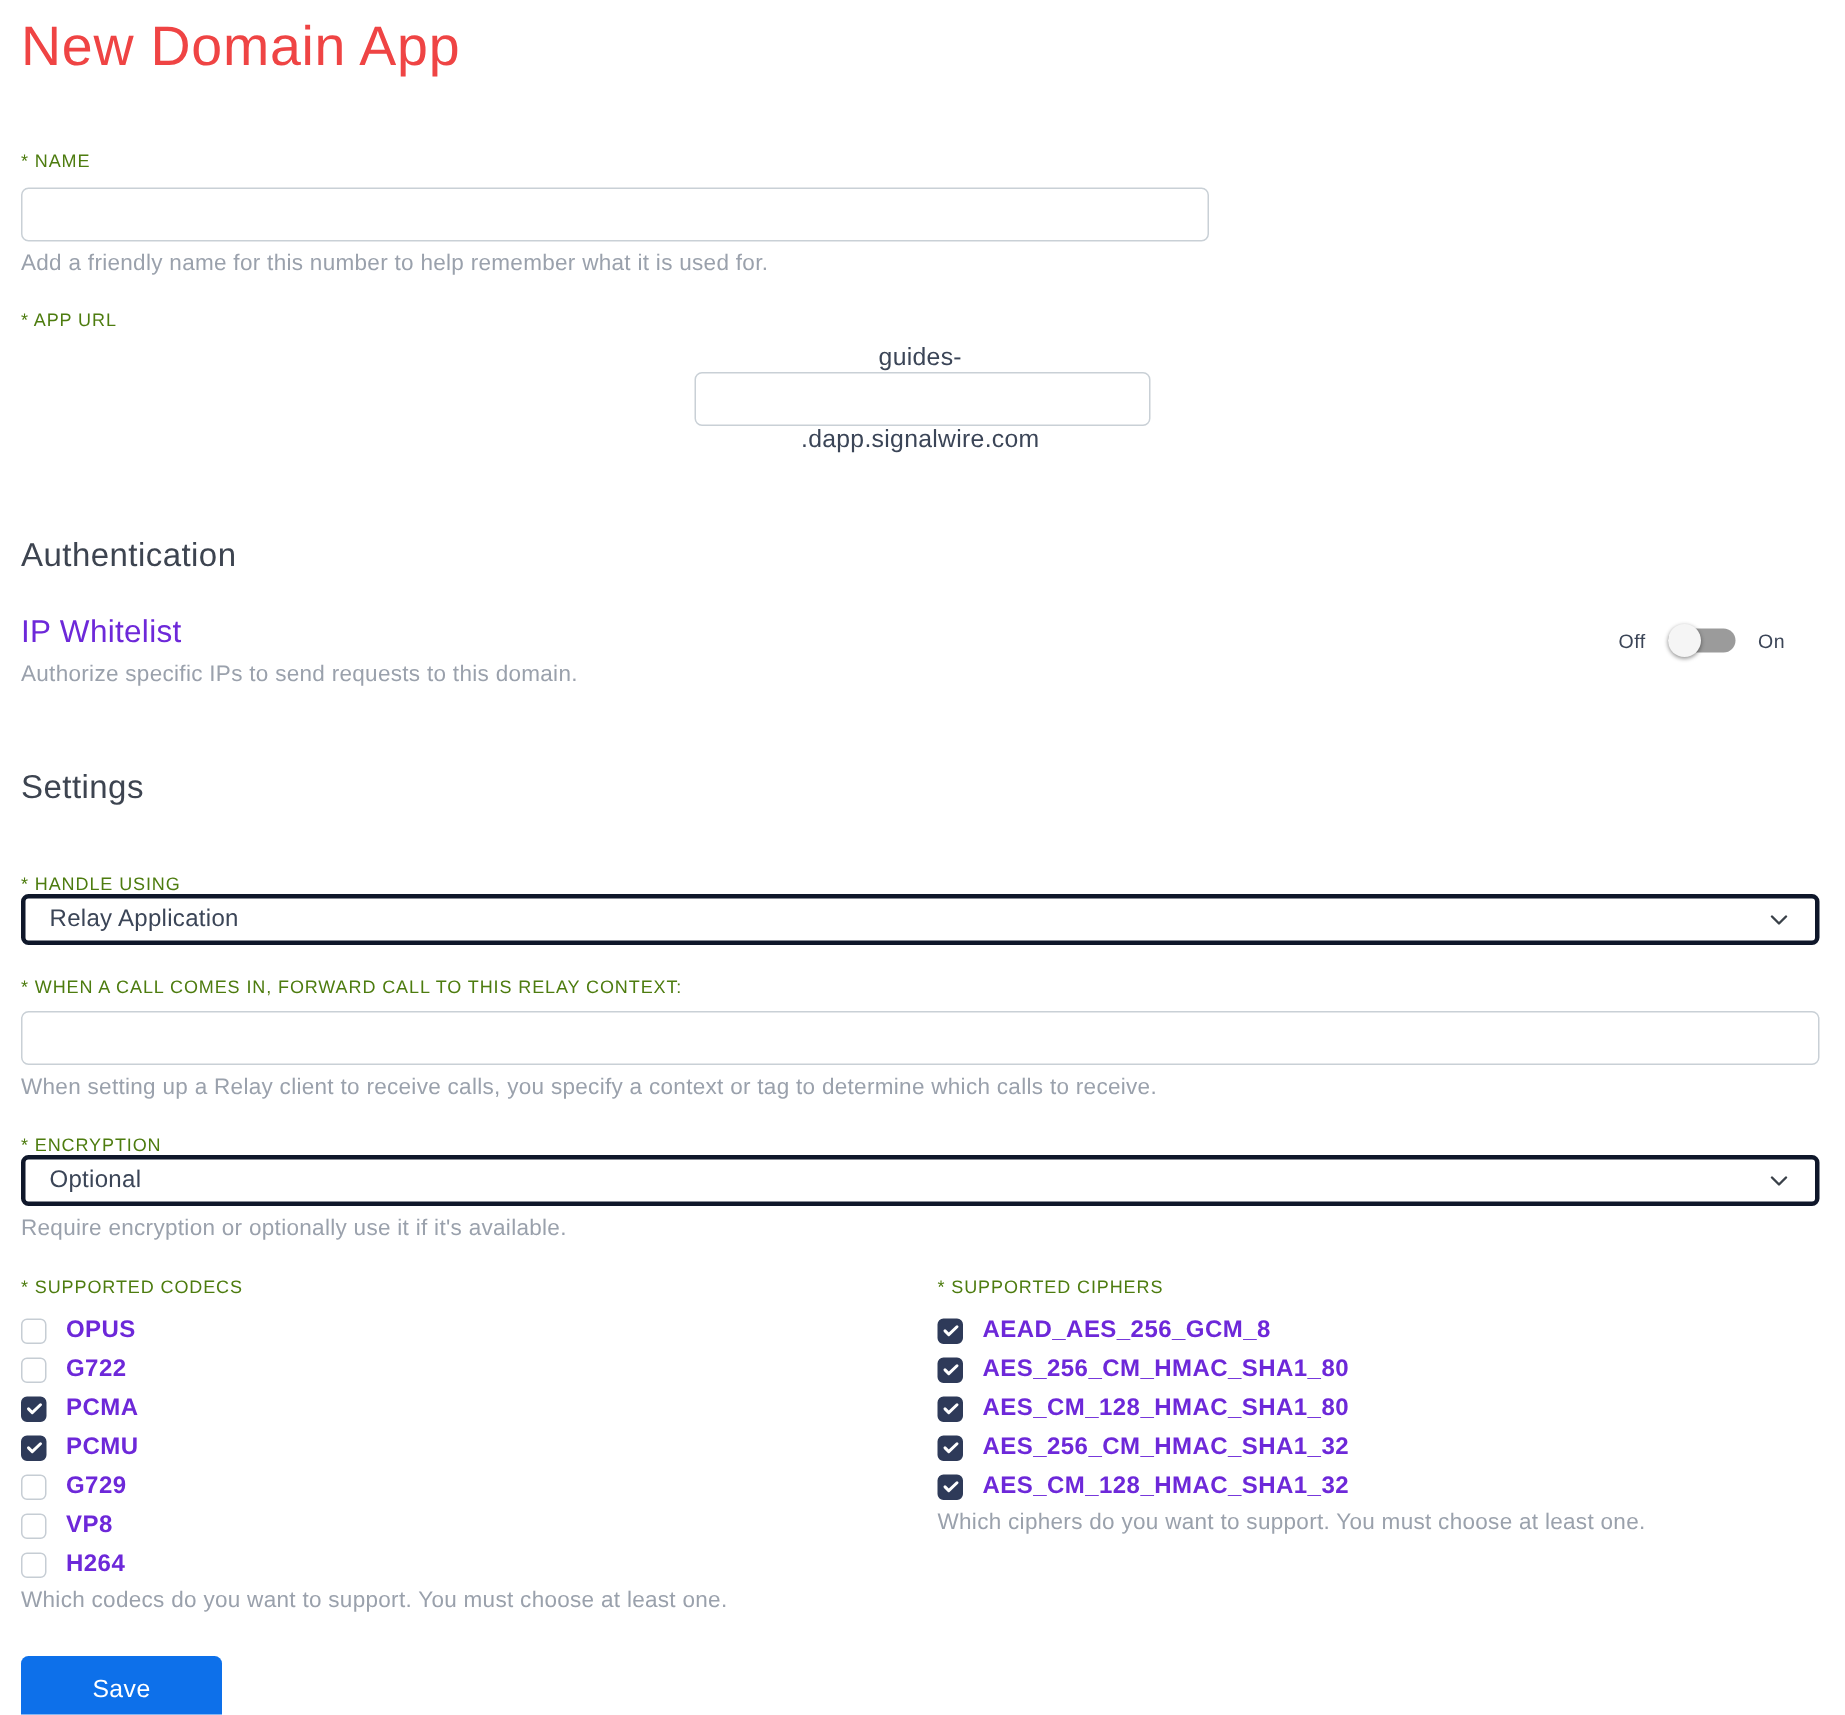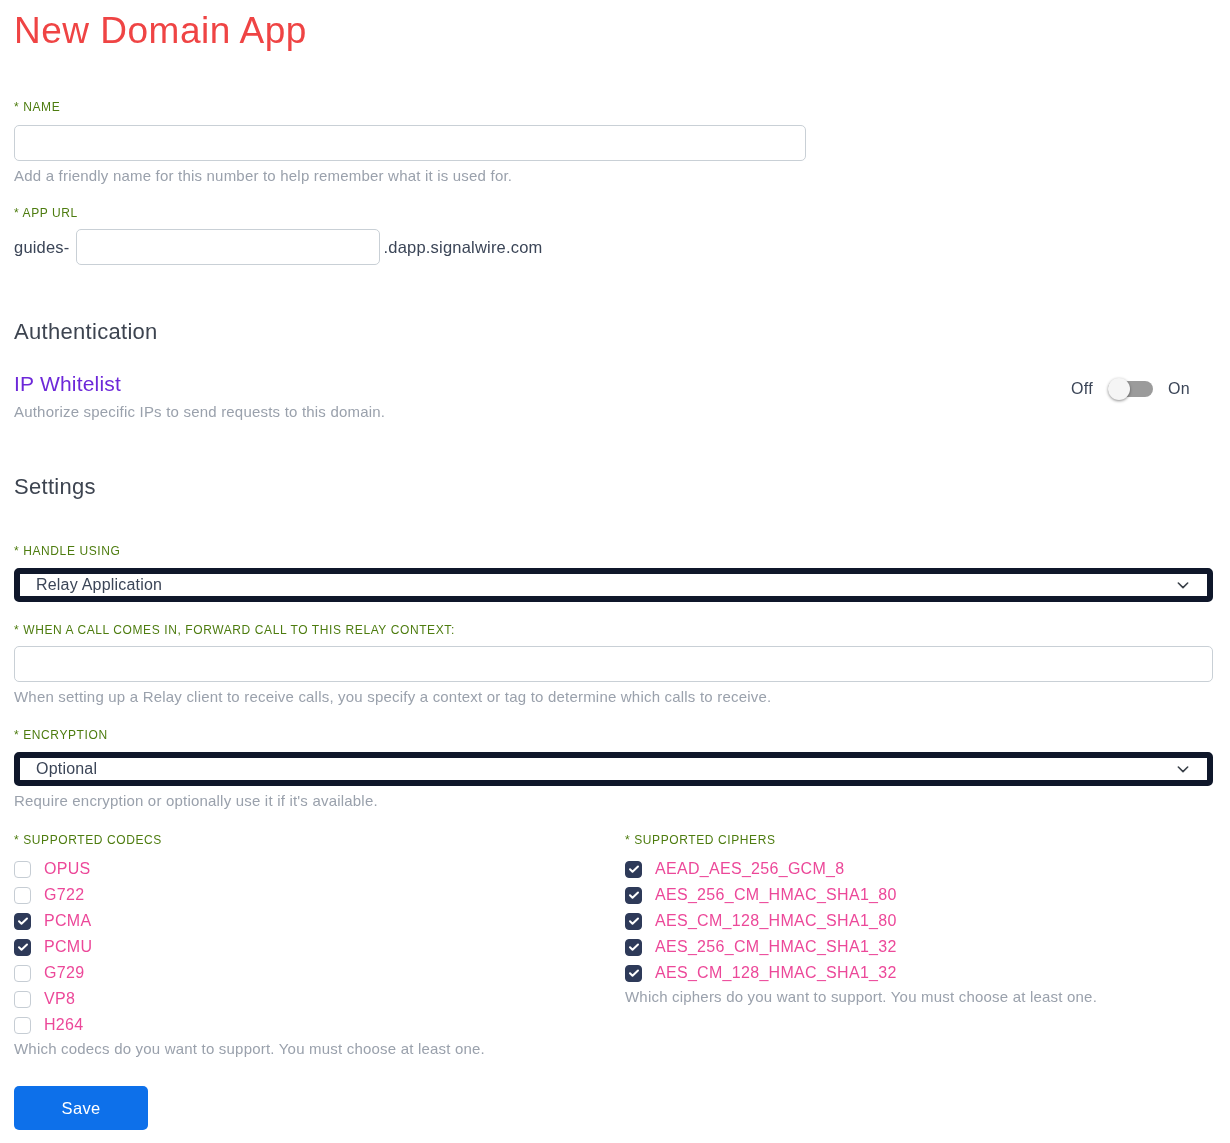--- a/index.html
+++ b/index.html
@@ -49,62 +49,61 @@
     outline: none;
     width: 100%;
   }
 
   
   .group-name { margin-top: 48px; }
   .group-name .text-input { width: 792px; margin-top: 11px; }
 
   
   .group-appurl { margin-top: 22px; }
-  .url-row { display: flex; align-items: center; margin-top: 9px; }
+  .url-row { display: flex; align-items: center; margin-top: 9px; flex-direction: column; }
   .url-row .prefix, .url-row .suffix { font-size: 16.5px; color: #3b4557; letter-spacing: 0.2px; }
   .url-row .text-input { width: 304px; margin: 0 4px 0 6px; }
 
   .section-heading {
     font-size: 22px;
     font-weight: 400;
     color: #3d4450;
     letter-spacing: 0.3px;
   }
   .heading-auth { margin-top: 54px; }
   .heading-settings { margin-top: 54px; }
 
   
   .ip-row { display: flex; justify-content: space-between; align-items: flex-start; margin-top: 27px; }
   .ip-label { font-size: 21px; color: #6d28d9; letter-spacing: 0.2px; }
   .ip-row .helper { margin-top: 7px; }
 
   .toggle-block { display: flex; align-items: center; gap: 15px; margin-top: 6px; margin-right: 23px; }
-  .toggle-label { font-size: 16px; color: #3b4557; letter-spacing: 0.3px; }
+  .toggle-label { font-size: 13px; color: #3b4557; letter-spacing: 0.3px; }
   .switch { position: relative; width: 45px; height: 22px; display: inline-block; cursor: pointer; }
   .switch .track {
     position: absolute; left: 0; top: 3px;
     width: 45px; height: 16px;
     background: #9b9b9b;
     border-radius: 8px;
   }
   .switch .knob {
     position: absolute; left: 0; top: 0;
     width: 22px; height: 22px;
     background: #f5f5f5;
     border-radius: 50%;
     box-shadow: 0 1px 3px rgba(0,0,0,0.45);
   }
 
   
   .group-handle { margin-top: 44px; }
   .selectbox {
     position: relative;
-    margin-top: 10px;
     height: 34px;
-    border: 6px solid #0f172a;
+    border: 3px solid #0f172a;
     border-radius: 5px;
     background: #fff;
     display: flex;
     align-items: center;
     padding: 0 40px 0 16px;
     font-size: 16px;
     color: #3b4557;
     letter-spacing: 0.2px;
     cursor: pointer;
     width: 100%;
@@ -142,22 +141,23 @@
     justify-content: center;
     flex: 0 0 17px;
   }
   .checkbox.checked {
     background: #2e3a59;
     border-color: #2e3a59;
   }
   .check-label {
     margin-left: 13px;
     font-size: 16px;
-    color: #ec4899;
+    color: #6d28d9;
     letter-spacing: 0.3px;
+    font-weight: bold;
   }
   .list-helper { margin-top: 2px; }
 
   .save-button {
     margin-top: 29px;
     width: 134px;
     height: 44px;
     background: #0d70ea;
     color: #ffffff;
     border: none;

